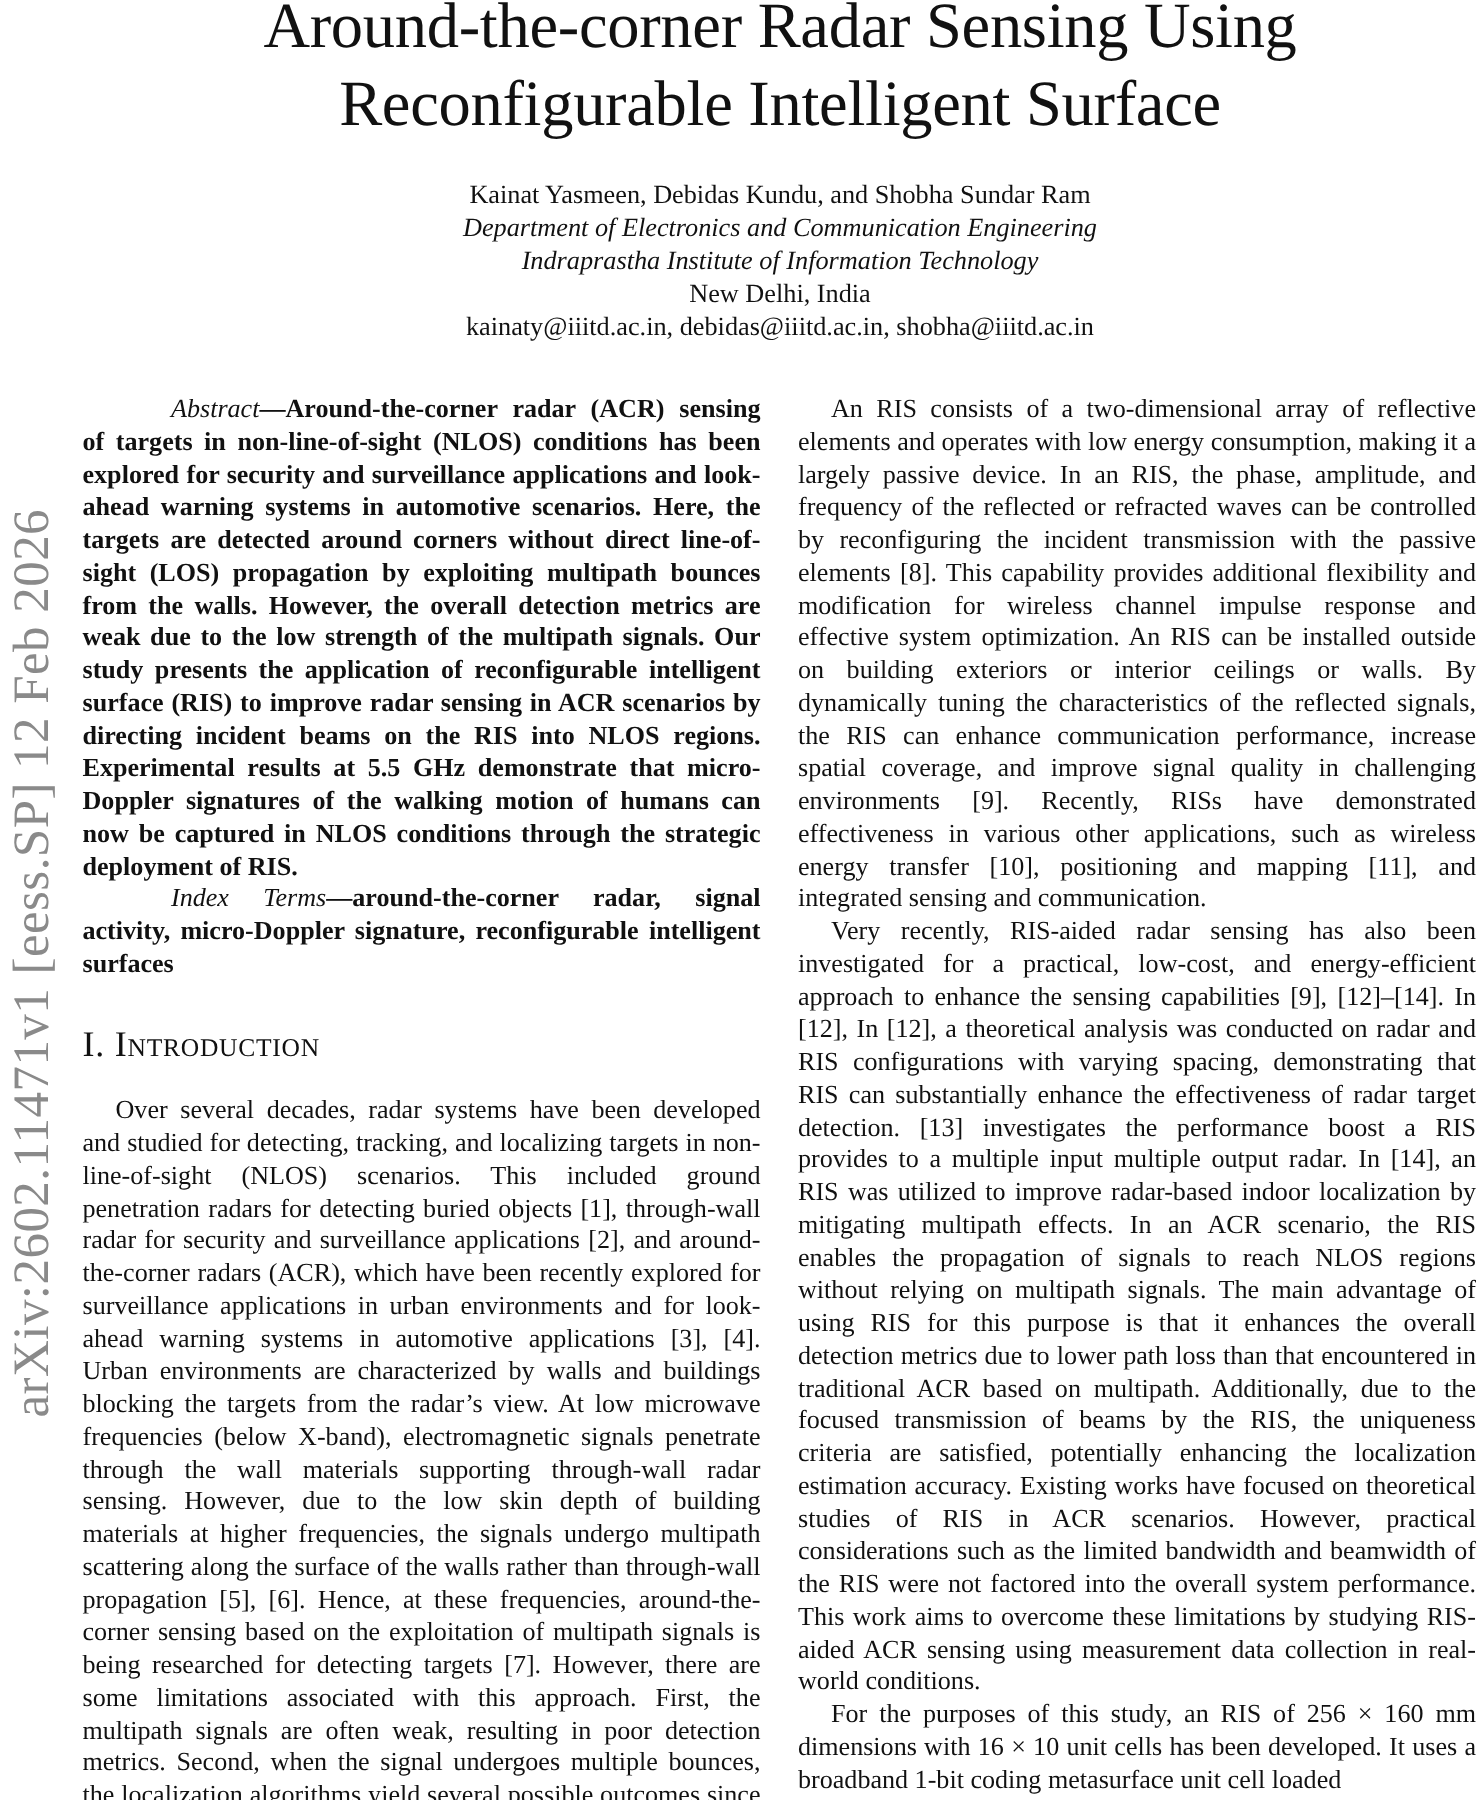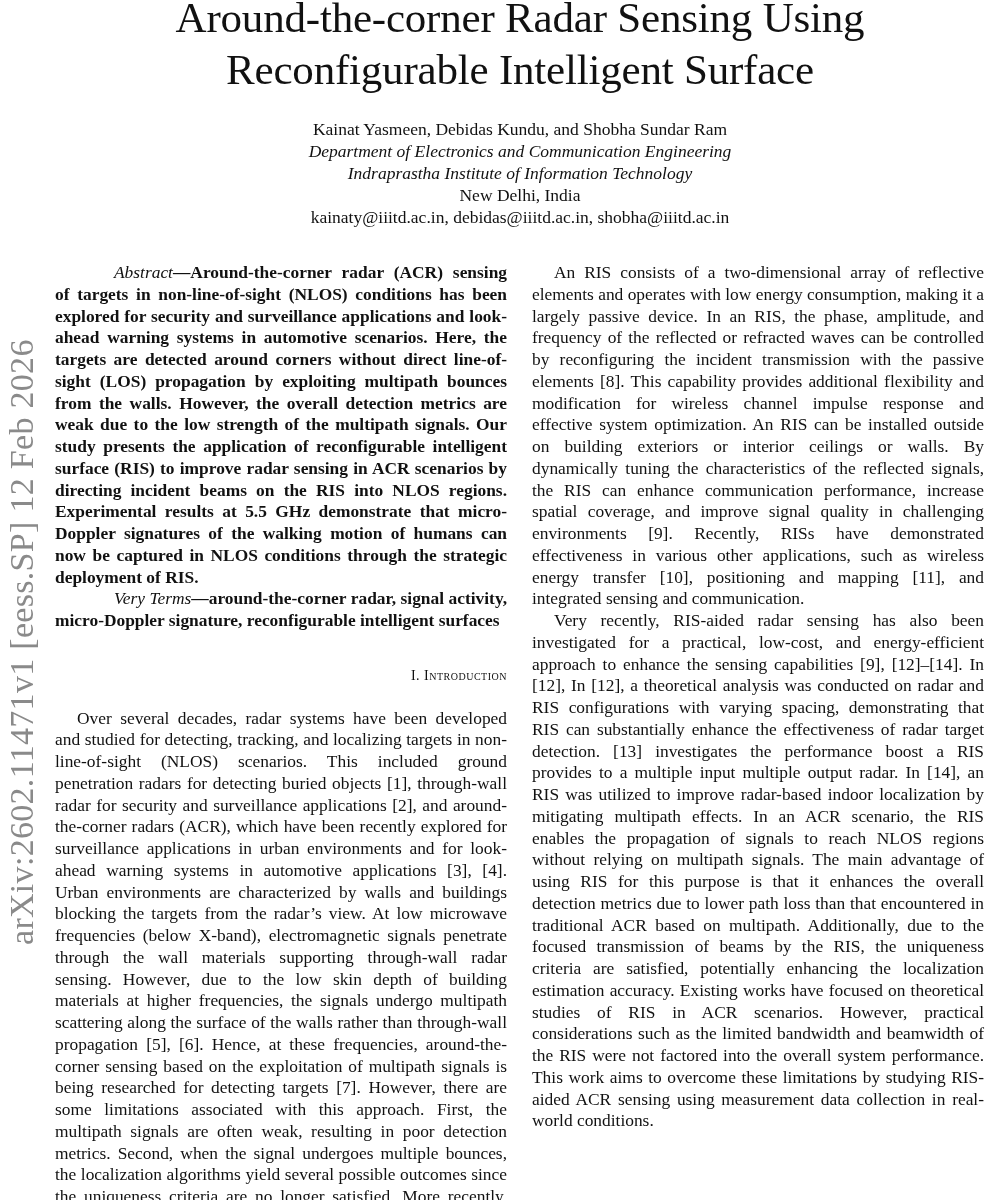--- a/index.html
+++ b/index.html
@@ -24,21 +24,21 @@
   .col {
     position: absolute; top: 262px; width: 452px;
     font-size: 17.4px; line-height: 21.75px; text-align: justify;
   }
   .col.left { left: 55px; }
   .col.right { left: 532px; }
   .col p { margin: 0; text-indent: 22px; }
   .abstract { font-weight: bold; }
   .abstract .label { font-style: italic; font-weight: normal; margin-left: 37px; }
   .section-title {
-    text-align: right; margin: 33px 0 21px 0; font-size: 14px;
+    text-align: left; margin: 33px 0 21px 0; font-size: 24px;
     font-variant: small-caps; letter-spacing: 0.5px;
   }
 </style>
 </head>
 <body>
 
 <div class="title">
   <div>Around-the-corner Radar Sensing Using</div>
   <div>Reconfigurable Intelligent Surface</div>
 </div>
@@ -48,21 +48,22 @@
   <div class="it">Department of Electronics and Communication Engineering</div>
   <div class="it">Indraprastha Institute of Information Technology</div>
   <div>New Delhi, India</div>
   <div>kainaty@iiitd.ac.in, debidas@iiitd.ac.in, shobha@iiitd.ac.in</div>
 </div>
 
 <div class="arxiv">arXiv:2602.11471v1  [eess.SP]  12 Feb 2026</div>
 
 <div class="col left">
   <p class="abstract"><span class="label">Abstract</span><span>—Around-the-corner radar (ACR) sensing of targets in non-line-of-sight (NLOS) conditions has been explored for security and surveillance applications and look-ahead warning systems in automotive scenarios. Here, the targets are detected around corners without direct line-of-sight (LOS) propagation by exploiting multipath bounces from the walls. However, the overall detection metrics are weak due to the low strength of the multipath signals. Our study presents the application of reconfigurable intelligent surface (RIS) to improve radar sensing in ACR scenarios by directing incident beams on the RIS into NLOS regions. Experimental results at 5.5 GHz demonstrate that micro-Doppler signatures of the walking motion of humans can now be captured in NLOS conditions through the strategic deployment of RIS.</span></p>
-  <p class="abstract"><span class="label">Very Terms</span><span>—around-the-corner radar, signal activity, micro-Doppler signature, reconfigurable intelligent surfaces</span></p>
+  <p class="abstract"><span class="label">Index Terms</span><span>—around-the-corner radar, signal activity, micro-Doppler signature, reconfigurable intelligent surfaces</span></p>
   <div class="section-title">I. Introduction</div>
   <p>Over several decades, radar systems have been developed and studied for detecting, tracking, and localizing targets in non-line-of-sight (NLOS) scenarios. This included ground penetration radars for detecting buried objects [1], through-wall radar for security and surveillance applications [2], and around-the-corner radars (ACR), which have been recently explored for surveillance applications in urban environments and for look-ahead warning systems in automotive applications [3], [4]. Urban environments are characterized by walls and buildings blocking the targets from the radar’s view. At low microwave frequencies (below X-band), electromagnetic signals penetrate through the wall materials supporting through-wall radar sensing. However, due to the low skin depth of building materials at higher frequencies, the signals undergo multipath scattering along the surface of the walls rather than through-wall propagation [5], [6]. Hence, at these frequencies, around-the-corner sensing based on the exploitation of multipath signals is being researched for detecting targets [7]. However, there are some limitations associated with this approach. First, the multipath signals are often weak, resulting in poor detection metrics. Second, when the signal undergoes multiple bounces, the localization algorithms yield several possible outcomes since the uniqueness criteria are no longer satisfied. More recently, both limitations have been addressed using a reconfigurable intelligent surface (RIS) for NLOS radar sensing.</p>
 </div>
 
 <div class="col right">
   <p>An RIS consists of a two-dimensional array of reflective elements and operates with low energy consumption, making it a largely passive device. In an RIS, the phase, amplitude, and frequency of the reflected or refracted waves can be controlled by reconfiguring the incident transmission with the passive elements [8]. This capability provides additional flexibility and modification for wireless channel impulse response and effective system optimization. An RIS can be installed outside on building exteriors or interior ceilings or walls. By dynamically tuning the characteristics of the reflected signals, the RIS can enhance communication performance, increase spatial coverage, and improve signal quality in challenging environments [9]. Recently, RISs have demonstrated effectiveness in various other applications, such as wireless energy transfer [10], positioning and mapping [11], and integrated sensing and communication.</p>
   <p>Very recently, RIS-aided radar sensing has also been investigated for a practical, low-cost, and energy-efficient approach to enhance the sensing capabilities [9], [12]–[14]. In [12], In [12], a theoretical analysis was conducted on radar and RIS configurations with varying spacing, demonstrating that RIS can substantially enhance the effectiveness of radar target detection. [13] investigates the performance boost a RIS provides to a multiple input multiple output radar. In [14], an RIS was utilized to improve radar-based indoor localization by mitigating multipath effects. In an ACR scenario, the RIS enables the propagation of signals to reach NLOS regions without relying on multipath signals. The main advantage of using RIS for this purpose is that it enhances the overall detection metrics due to lower path loss than that encountered in traditional ACR based on multipath. Additionally, due to the focused transmission of beams by the RIS, the uniqueness criteria are satisfied, potentially enhancing the localization estimation accuracy. Existing works have focused on theoretical studies of RIS in ACR scenarios. However, practical considerations such as the limited bandwidth and beamwidth of the RIS were not factored into the overall system performance. This work aims to overcome these limitations by studying RIS-aided ACR sensing using measurement data collection in real-world conditions.</p>
+  <p>For the purposes of this study, an RIS of 256 × 160 mm dimensions with 16 × 10 unit cells has been developed. It uses a broadband 1-bit coding metasurface unit cell loaded</p>
 </div>
 
 </body></html>

